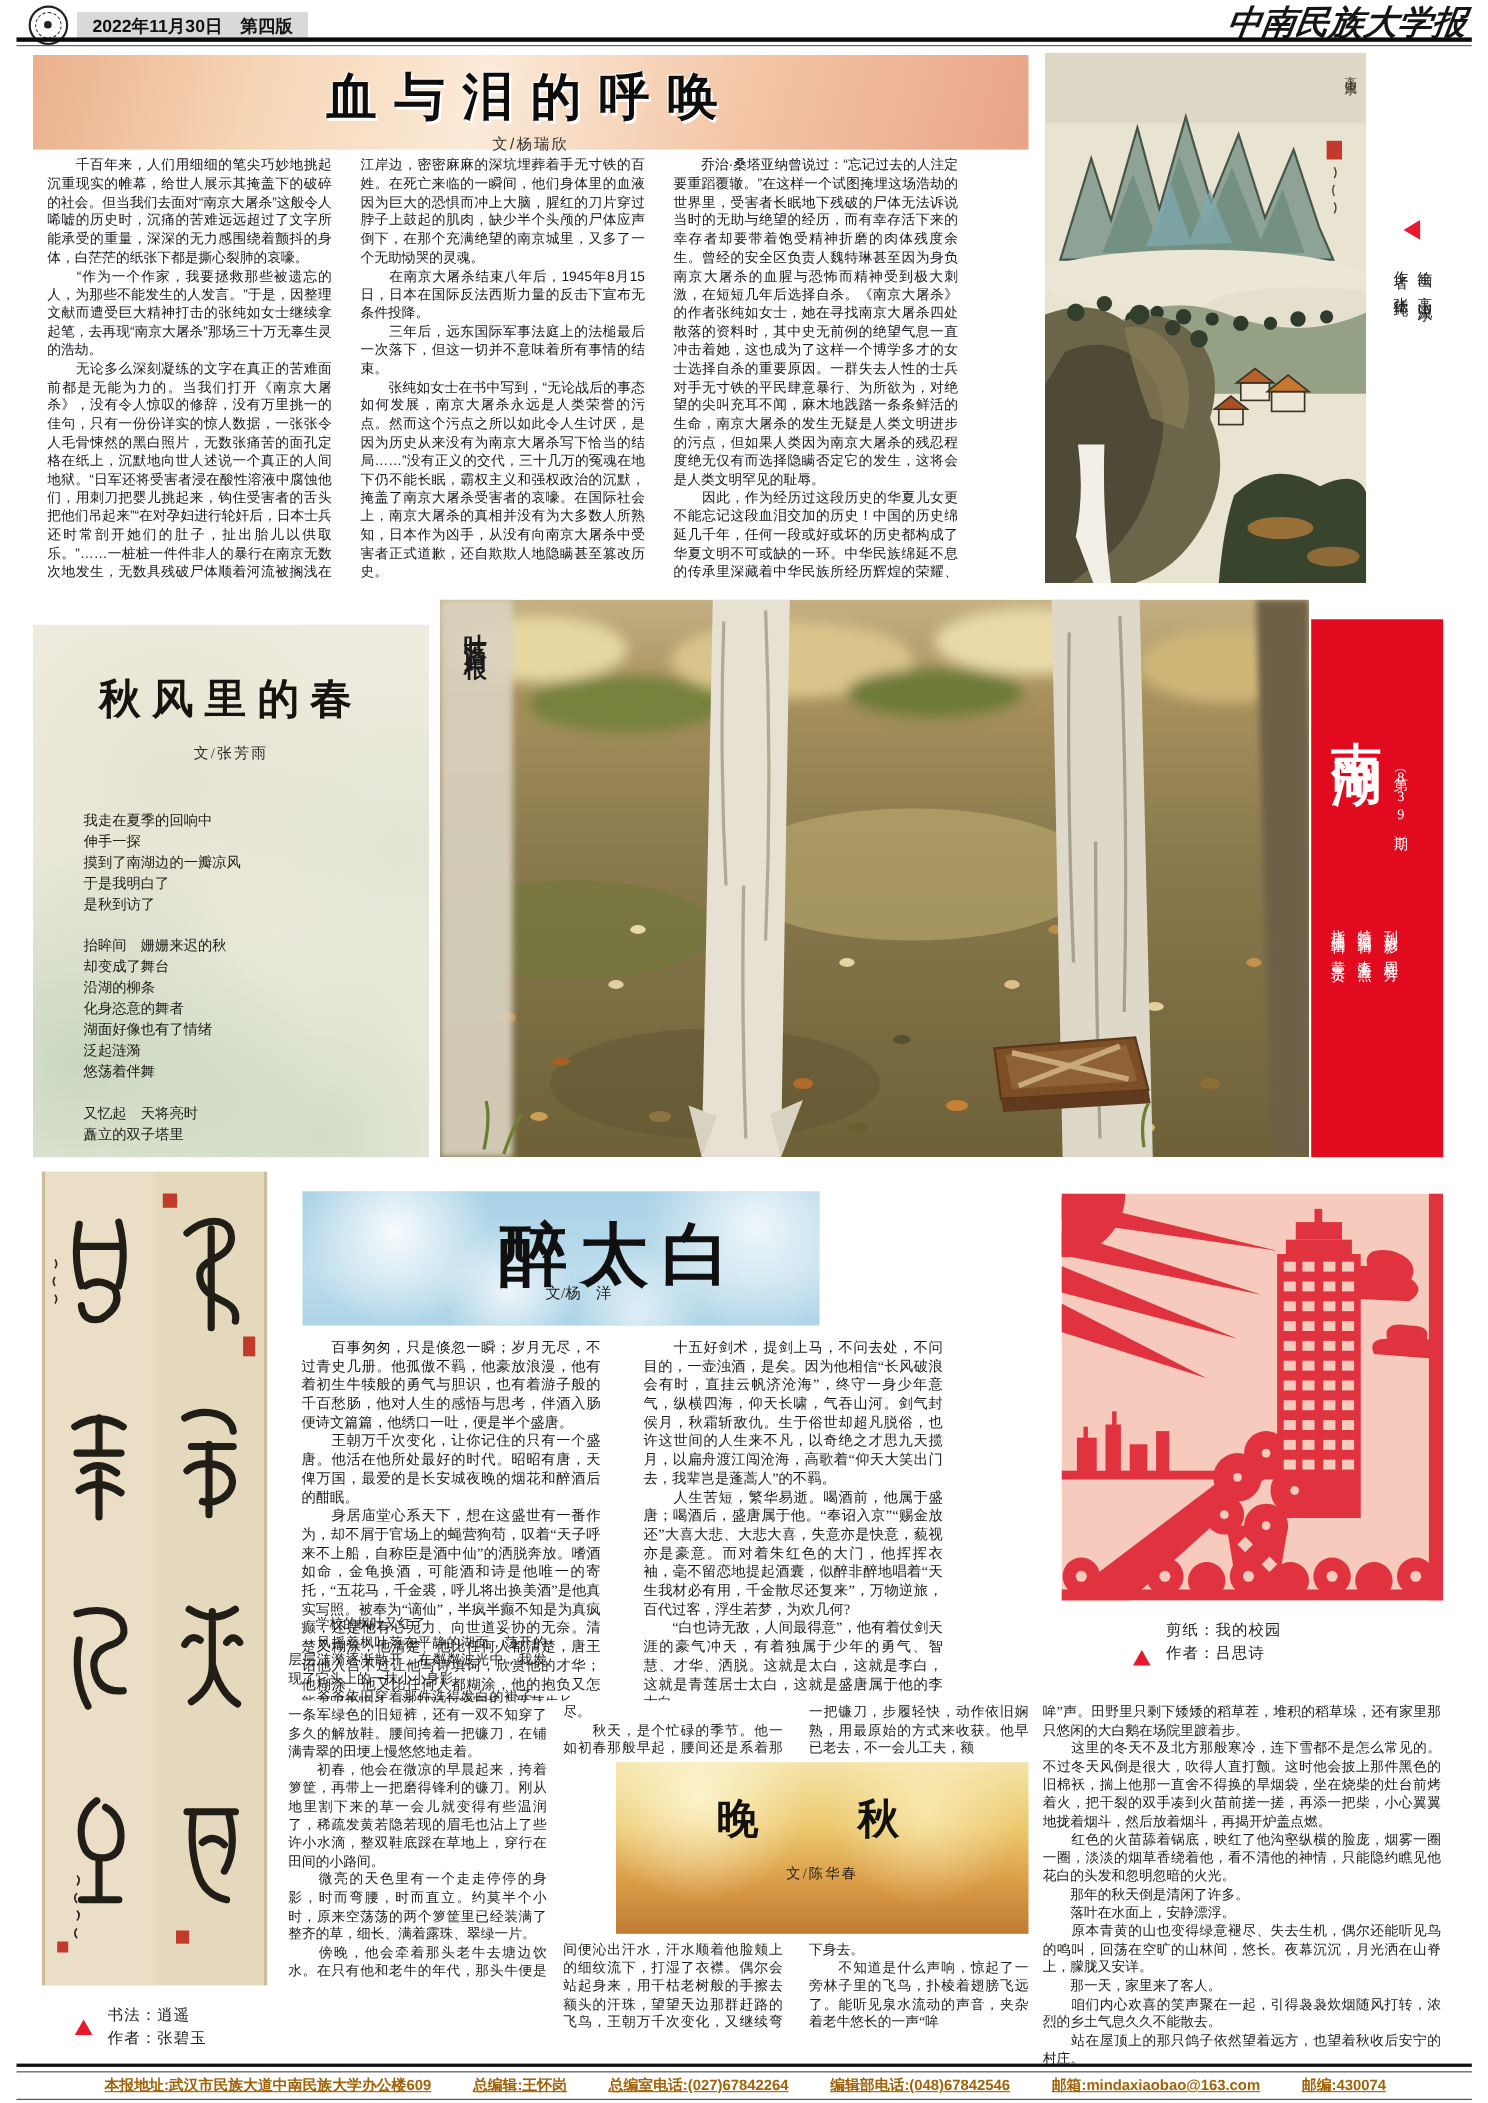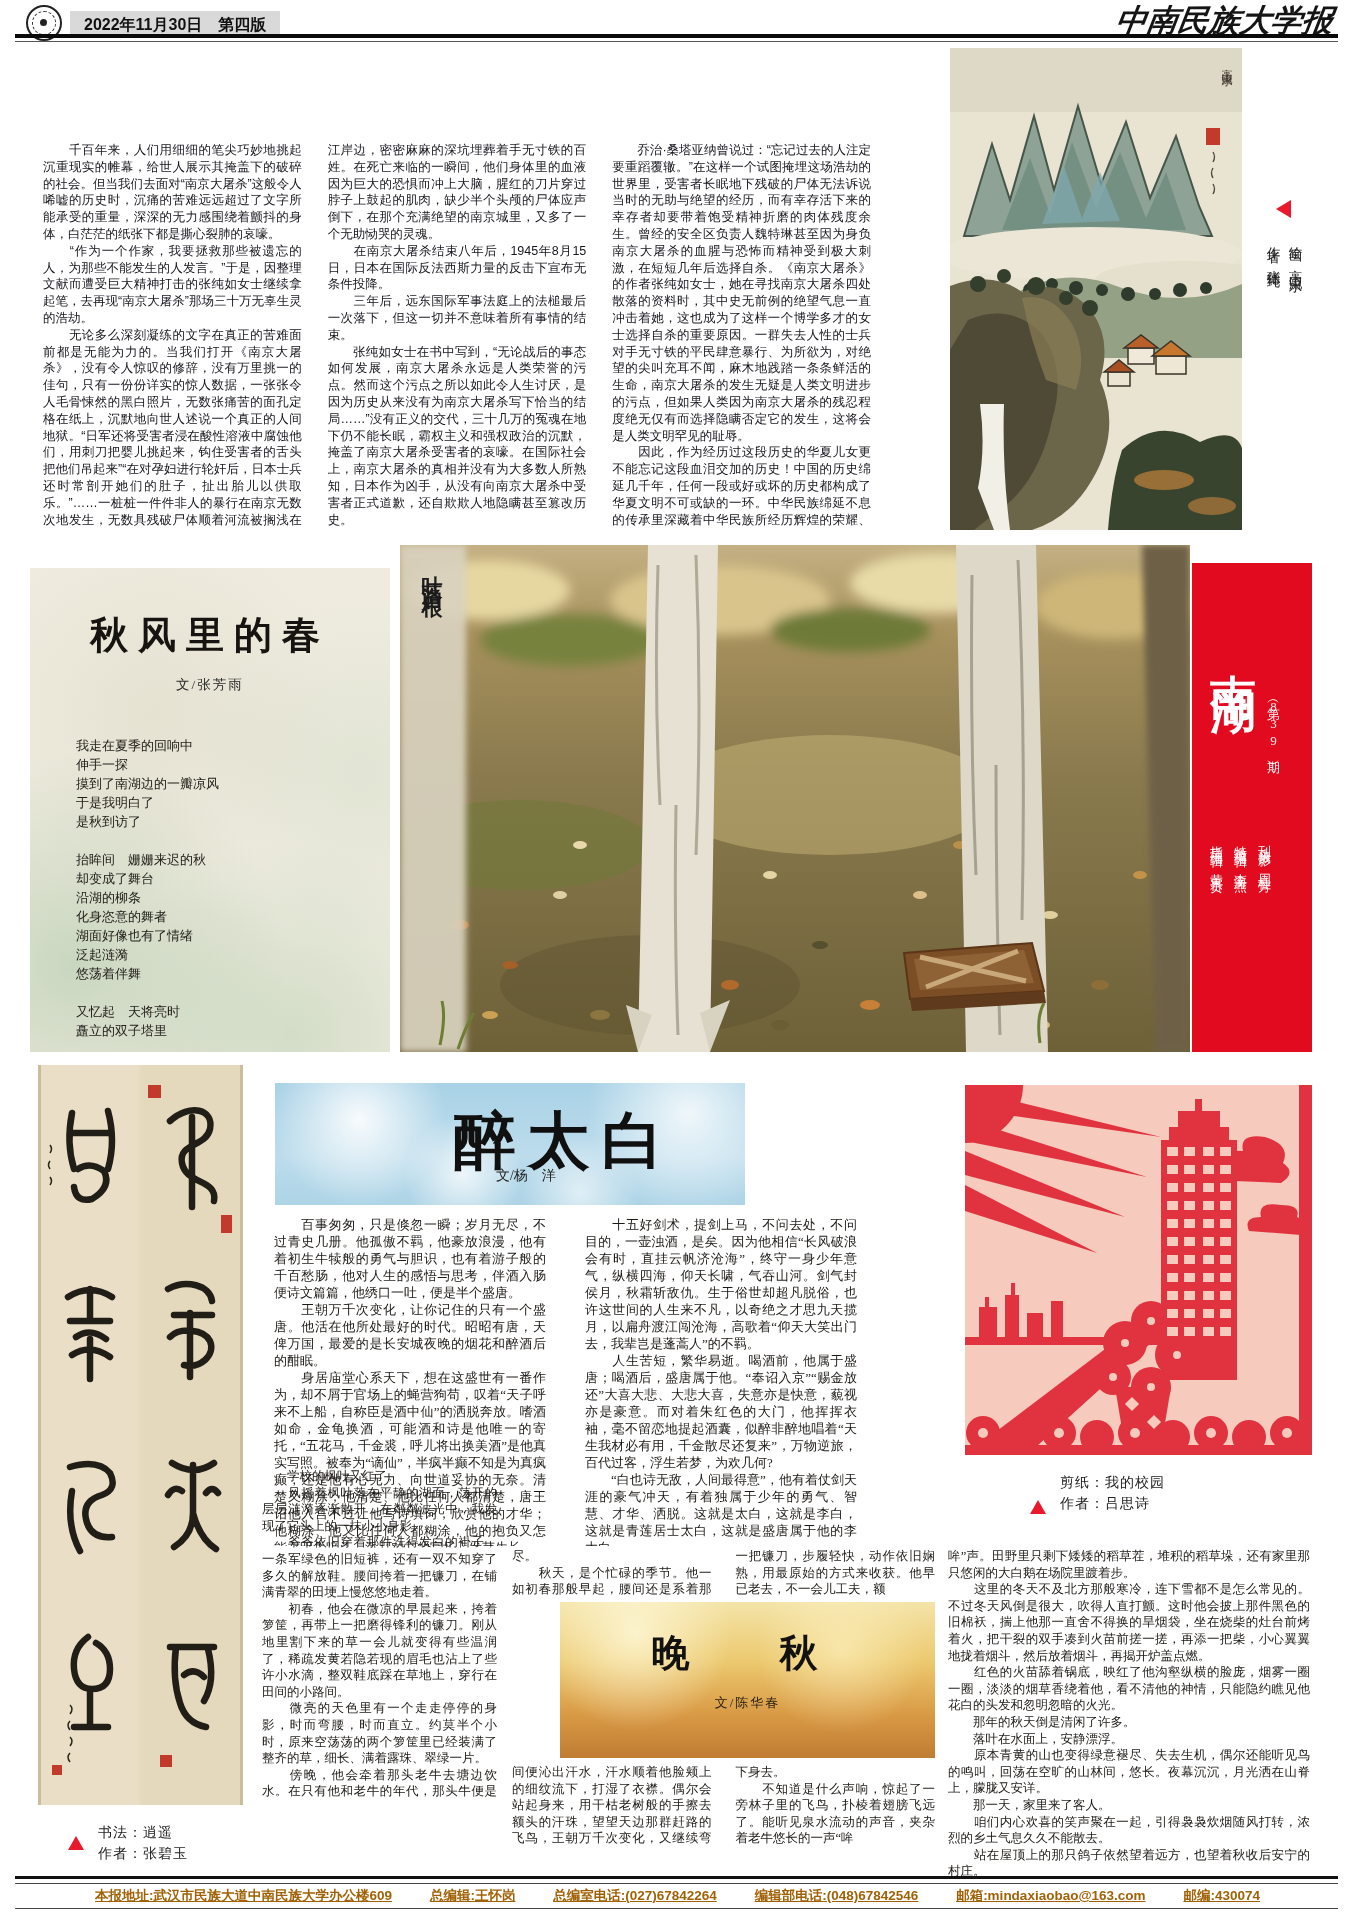--- a/index.html
+++ b/index.html
@@ -101,20 +101,24 @@
 
   <div class="abs logo">
     <div class="logo-inner"></div>
     <div class="logo-core"></div>
   </div>
   <div class="abs date-badge">2022年11月30日　第四版</div>
   <div class="abs masthead">中南民族大学报</div>
   <div class="abs rule-thick"></div>
   <div class="abs rule-thin"></div>
 
+  <div class="abs a1-banner">
+    <div class="a1-title">血与泪的呼唤</div>
+    <div class="a1-byline">文/杨瑞欣</div>
+  </div>
   <div class="abs a1-text"><span>　　千百年来，人们用细细的笔尖巧妙地挑起沉重现实的帷幕，给世人展示其掩盖下的破碎的社会。但当我们去面对“南京大屠杀”这般令人唏嘘的历史时，沉痛的苦难远远超过了文字所能承受的重量，深深的无力感围绕着颤抖的身体，白茫茫的纸张下都是撕心裂肺的哀嚎。
 　　“作为一个作家，我要拯救那些被遗忘的人，为那些不能发生的人发言。”于是，因整理文献而遭受巨大精神打击的张纯如女士继续拿起笔，去再现“南京大屠杀”那场三十万无辜生灵的浩劫。
 　　无论多么深刻凝练的文字在真正的苦难面前都是无能为力的。当我们打开《南京大屠杀》，没有令人惊叹的修辞，没有万里挑一的佳句，只有一份份详实的惊人数据，一张张令人毛骨悚然的黑白照片，无数张痛苦的面孔定格在纸上，沉默地向世人述说一个真正的人间地狱。“日军还将受害者浸在酸性溶液中腐蚀他们，用刺刀把婴儿挑起来，钩住受害者的舌头把他们吊起来”“在对孕妇进行轮奸后，日本士兵还时常剖开她们的肚子，扯出胎儿以供取乐。”……一桩桩一件件非人的暴行在南京无数次地发生，无数具残破尸体顺着河流被搁浅在江岸边，密密麻麻的深坑埋葬着手无寸铁的百姓。在死亡来临的一瞬间，他们身</span><span>体里的血液因为巨大的恐惧而冲上大脑，腥红的刀片穿过脖子上鼓起的肌肉，缺少半个头颅的尸体应声倒下，在那个充满绝望的南京城里，又多了一个无助恸哭的灵魂。
 　　在南京大屠杀结束八年后，1945年8月15日，日本在国际反法西斯力量的反击下宣布无条件投降。
 　　三年后，远东国际军事法庭上的法槌最后一次落下，但这一切并不意味着所有事情的结束。
 　　张纯如女士在书中写到，“无论战后的事态如何发展，南京大屠杀永远是人类荣誉的污点。然而这个污点之所以如此令人生讨厌，是因为历史从来没有为南京大屠杀写下恰当的结局……”没有正义的交代，三十几万的冤魂在地下仍不能长眠，霸权主义和强权政治的沉默，掩盖了南京大屠杀受害者的哀嚎。在国际社会上，南京大屠杀的真相并没有为大多数人所熟知，日本作为凶手，从没有向南京大屠杀中受害者正式道歉，还自欺欺人地隐瞒甚至篡改历史。
 　　乔治·桑塔亚纳曾说过：“忘记过去的人注定要重蹈覆辙。”在这样一个试图掩埋这场浩劫的世界里，受害者长眠地下残破的尸体无法诉说当时的无助与绝望的经历，而有幸存活下来的幸存者却</span><span>要带着饱受精神折磨的肉体残度余生。曾经的安全区负责人魏特琳甚至因为身负南京大屠杀的血腥与恐怖而精神受到极大刺激，在短短几年后选择自杀。《南京大屠杀》的作者张纯如女士，她在寻找南京大屠杀四处散落的资料时，其中史无前例的绝望气息一直冲击着她，这也成为了这样一个博学多才的女士选择自杀的重要原因。一群失去人性的士兵对手无寸铁的平民肆意暴行、为所欲为，对绝望的尖叫充耳不闻，麻木地践踏一条条鲜活的生命，南京大屠杀的发生无疑是人类文明进步的污点，但如果人类因为南京大屠杀的残忍程度绝无仅有而选择隐瞒否定它的发生，这将会是人类文明罕见的耻辱。
 　　因此，作为经历过这段历史的华夏儿女更不能忘记这段血泪交加的历史！中国的历史绵延几千年，任何一段或好或坏的历史都构成了华夏文明不可或缺的一环。中华民族绵延不息的传承里深藏着中华民族所经历辉煌的荣耀、同胞所受的苦难、发出的呼救，也时刻在我们心中回响，融进代代无穷的血脉里。铭记苦难，并不是要我们去以同样的手段加以报复，而是要我们感受其中莫大的无力感与痛苦、警醒人性的边界，在文明发展的虚空里，不忘血与泪的呼唤！</span></div>
 
   <div class="abs painting">

